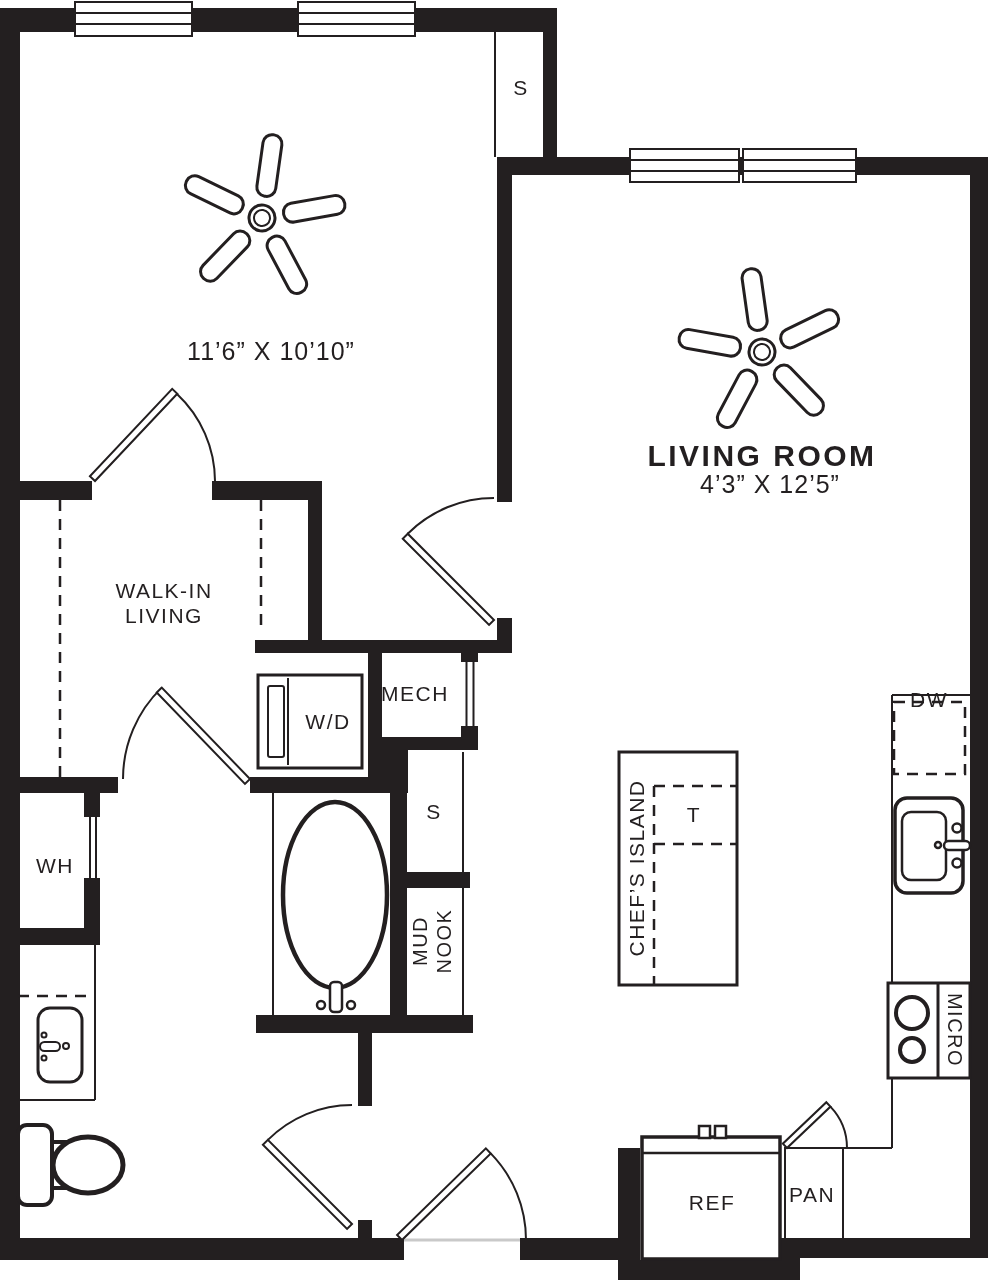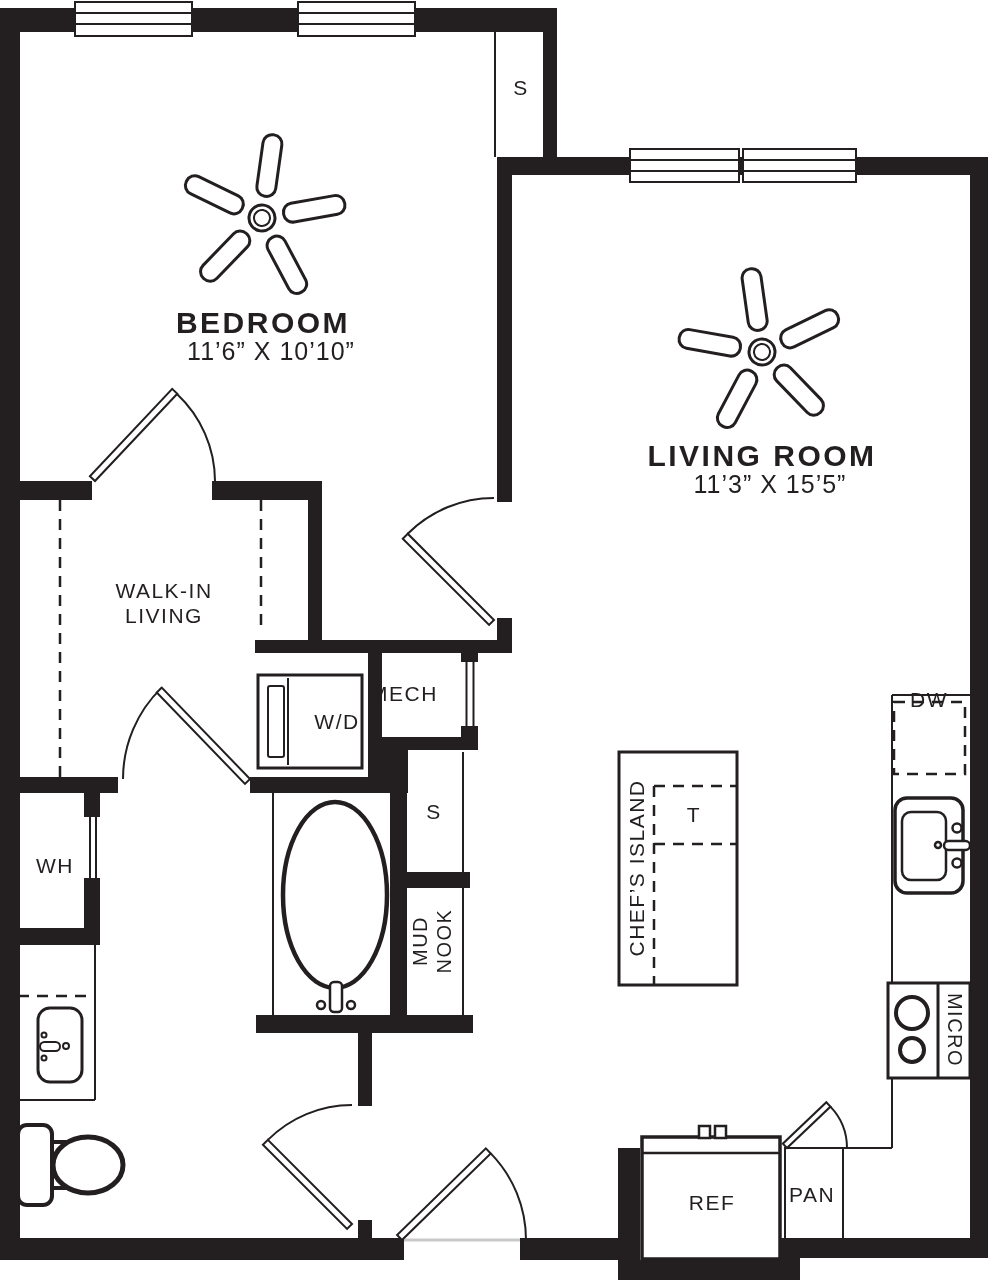--- a/index.html
+++ b/index.html
@@ -192,35 +192,34 @@
     <g>
       <path d="M267.9,1139.9 A119,119 0 0 1 352,1105"></path>
       <rect x="0" y="-7" width="119" height="7" fill="#fff" transform="translate(352,1224) rotate(-135)"></rect>
     </g>
     <g>
       <path d="M830.4,1106.6 A60,60 0 0 1 847,1148"></path>
       <rect x="0" y="-6" width="60" height="6" fill="#fff" transform="translate(787,1148) rotate(-43.6)"></rect>
     </g>
   </svg>
 
-  <div class="lbl big" style="left:263px;top:323px">BEDROOM</div>
   <div class="lbl dims" style="left:263px;top:351px">11’6” X 10’10”</div>
   <div class="lbl big" style="left:762px;top:456px">LIVING ROOM</div>
-  <div class="lbl dims" style="left:762px;top:484px">11’3” X 15’5”</div>
+  <div class="lbl dims" style="left:762px;top:484px">4’3” X 12’5”</div>
 
   <div class="lbl two" style="left:164px;top:604px">
     <span>WALK-IN</span>
     <span>LIVING</span>
   </div>
 
   <div class="lbl" style="left:521px;top:88px">S</div>
   <div class="lbl" style="left:434px;top:812px">S</div>
   <div class="lbl" style="left:55px;top:866px">WH</div>
-  <div class="lbl" style="left:337px;top:722px">W/D</div>
-  <div class="lbl" style="left:404px;top:694px">MECH</div>
+  <div class="lbl" style="left:328px;top:722px">W/D</div>
+  <div class="lbl" style="left:415px;top:694px">MECH</div>
   <div class="lbl" style="left:694px;top:815px">T</div>
   <div class="lbl" style="left:929px;top:700px">DW</div>
   <div class="lbl" style="left:712px;top:1203px">REF</div>
   <div class="lbl" style="left:812px;top:1195px">PAN</div>
 
   <div class="lbl two rot-ccw small" style="left:433px;top:941px">
     <span>MUD</span>
     <span>NOOK</span>
   </div>
   <div class="lbl rot-ccw" style="left:637px;top:868px">CHEF’S ISLAND</div>

